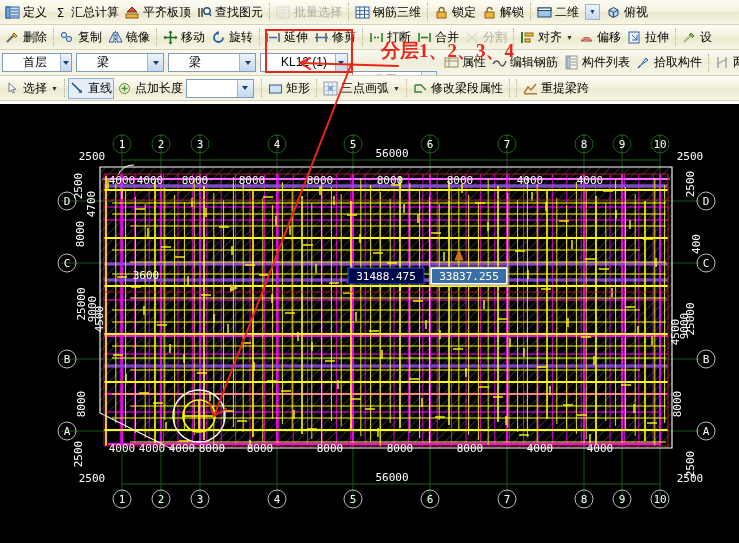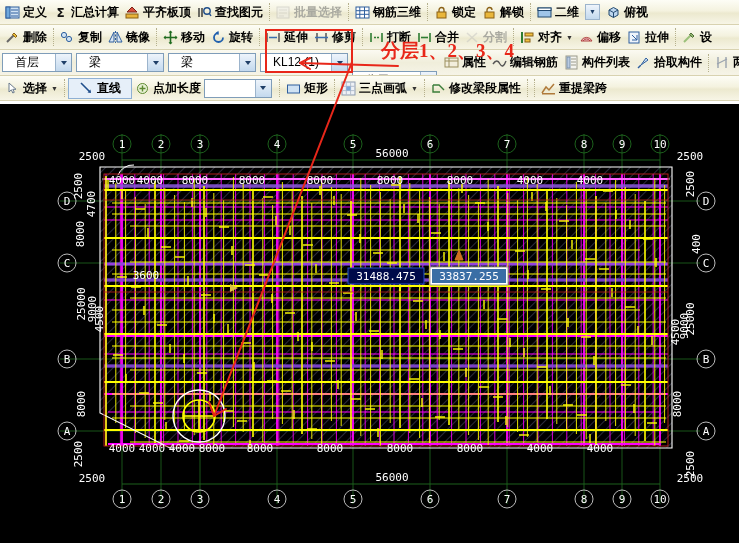--- a/index.html
+++ b/index.html
@@ -24,21 +24,20 @@
     overflow:hidden;
   }
   .tb-item {
     display:flex;
     align-items:center;
     height:21px;
     padding:0 3px;
     gap:3px;
     cursor:default;
     flex:0 0 auto;
-    font-weight:bold;
   }
   .tb-label { font-size:12px; line-height:13px; }
   .tb-item.disabled .tb-label { color:#a9a9a0; }
   .tb-sep {
     width:1px; height:18px; margin:0 3px;
     border-left:1px dotted #b5b08c;
     flex:0 0 auto;
   }
   .tb-arrow { font-size:7px; color:#333; margin-left:1px; }
 
@@ -56,21 +55,21 @@
   }
   .combo {
     height:19px;
     background:#fff;
     border:1px solid #7f9db9;
     display:flex; align-items:center;
     margin-right:4px;
     flex:0 0 auto;
   }
   .combo .cval {
-    padding:0 12px; font-size:12px; line-height:17px;
+    padding:0 20px; font-size:12px; line-height:17px;
     overflow:hidden; white-space:nowrap;
   }
   .combo .cbtn {
     width:16px; height:17px; margin-left:auto;
     background:linear-gradient(to bottom,#eef4fb,#c3d9ee);
     border-left:1px solid #9cb4cc;
     display:flex; align-items:center; justify-content:center;
   }
   .combo .cbtn i {
     width:0;height:0;border-left:3px solid transparent;border-right:3px solid transparent;
@@ -420,21 +419,21 @@
     <div class="tb-item">
       <span class="ico">
         <svg width="15" height="15" viewBox="0 0 15 15">
           <path d="M4 2 L4 11 L6.3 8.8 L7.8 12 L9.3 11.3 L7.8 8.3 L11 8.3 Z" fill="#fff" stroke="#6b7b8c"></path>
         </svg>
       </span>
       <span class="tb-label">选择</span>
       <span class="tb-arrow">▼</span>
     </div>
     <div class="tb-sep"></div>
-    <div class="tb-item" style="border: 1px solid rgb(143, 176, 212); background: rgb(230, 239, 249); padding: 0px 10px;">
+    <div class="tb-item" style="border: 1px solid rgb(143, 176, 212); background: rgb(230, 239, 249); padding: 0px 1px;">
       <span class="ico">
         <svg width="15" height="15" viewBox="0 0 15 15">
           <path d="M2 2 L11 11" stroke="#1f4e8c" stroke-width="1.6"></path>
           <path d="M12 12 L8.5 11.5 L11.5 8.5 Z" fill="#1f4e8c"></path>
         </svg>
       </span>
       <span class="tb-label">直线</span>
     </div>
     <div class="tb-item">
       <span class="ico">

